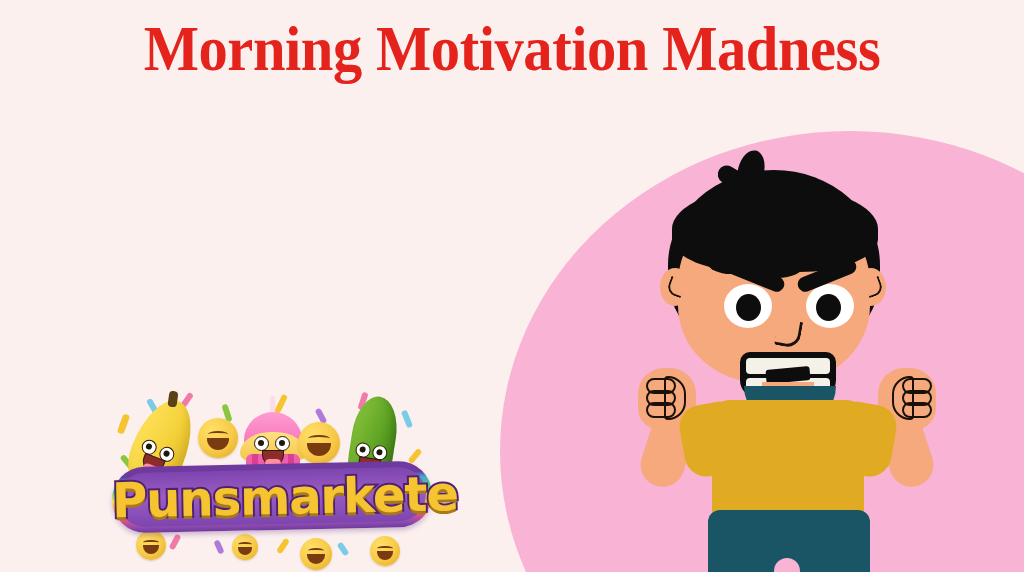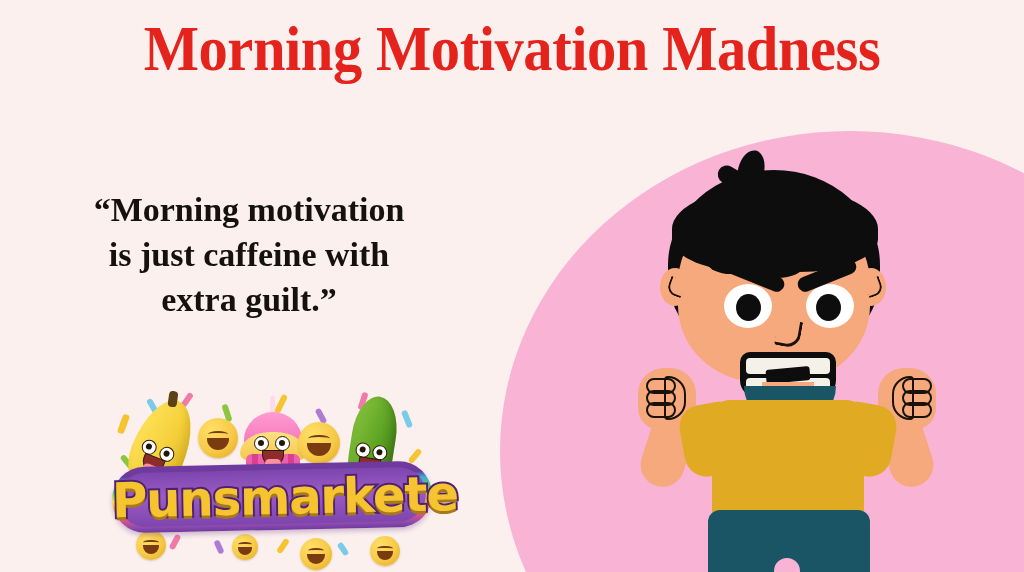--- a/index.html
+++ b/index.html
@@ -220,25 +220,20 @@
 
 <div id="poster">
 
   <div class="pink-circle"></div>
   <div class="purple-swoosh-light"></div>
   <div class="purple-swoosh-dark"></div>
   <div class="cream-overlay"></div>
 
   <div class="title">Morning Motivation Madness</div>
 
-  <div class="quote">
-    <div>“Morning motivation</div>
-    <div>is just caffeine with</div>
-    <div>extra guilt.”</div>
-  </div>
 
   <div class="logo">
     <div class="logo-confetti">
       <div class="confetti" style="left:8px;top:22px;width:7px;height:20px;background:#F5C430;transform:rotate(20deg)"></div>
       <div class="confetti" style="left:38px;top:6px;width:6px;height:18px;background:#7ACBE8;transform:rotate(-30deg)"></div>
       <div class="confetti" style="left:72px;top:0px;width:6px;height:16px;background:#F07BA8;transform:rotate(35deg)"></div>
       <div class="confetti" style="left:112px;top:12px;width:6px;height:18px;background:#8CC63F;transform:rotate(-18deg)"></div>
       <div class="confetti" style="left:166px;top:2px;width:6px;height:20px;background:#F5C430;transform:rotate(26deg)"></div>
       <div class="confetti" style="left:206px;top:16px;width:6px;height:16px;background:#B07BD8;transform:rotate(-28deg)"></div>
       <div class="confetti" style="left:248px;top:0px;width:6px;height:18px;background:#F07BA8;transform:rotate(18deg)"></div>

